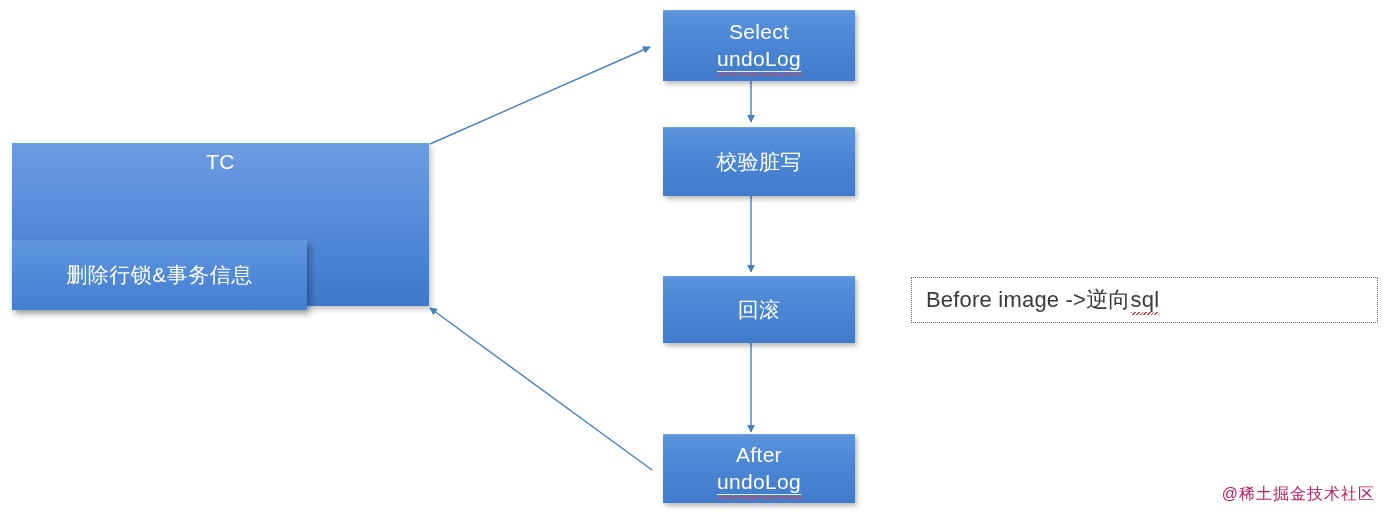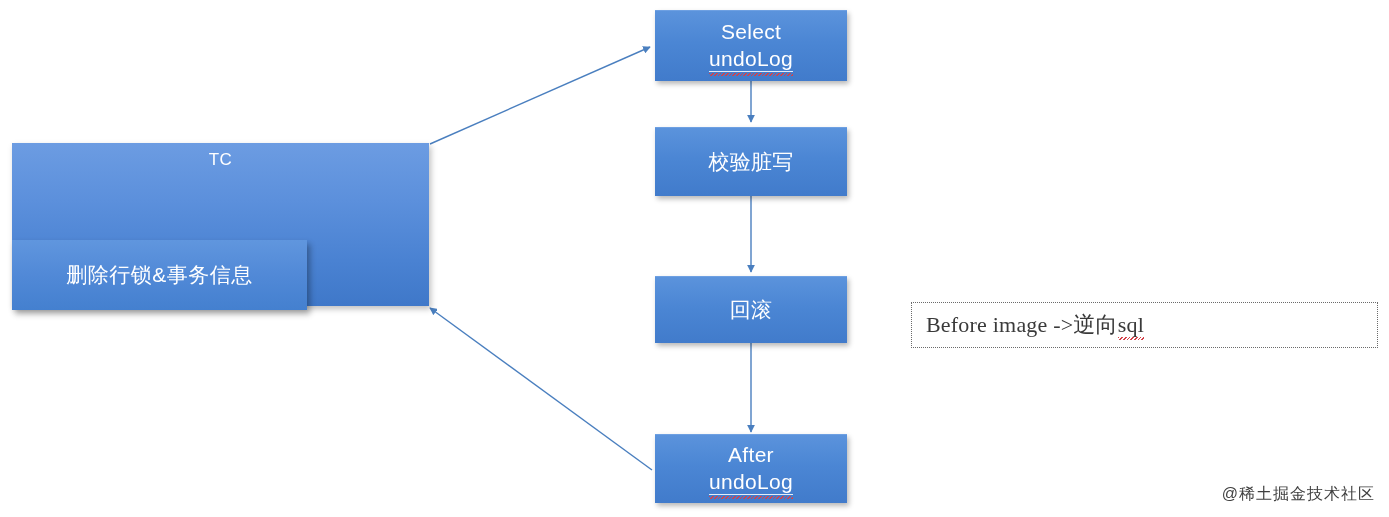--- a/index.html
+++ b/index.html
@@ -26,20 +26,21 @@
     color: #ffffff;
     display: flex;
     align-items: center;
     justify-content: center;
     text-align: center;
     line-height: 1.28;
     font-size: 21px;
     letter-spacing: 0.3px;
     box-shadow: 2px 3px 5px rgba(0,0,0,0.28);
     border-top: 1px solid #6ea0e2;
+    margin-left: 8px;
   }
   .flow-box .label-inner {
     display: block;
     width: 100%;
   }
   .spell {
     position: relative;
     display: inline-block;
     text-decoration: none;
   }
@@ -77,21 +78,21 @@
     background: linear-gradient(180deg, #6c9ce2 0%, #5c90dc 35%, #4a82d2 72%, #3f78c9 100%);
     box-shadow: 2px 3px 6px rgba(0,0,0,0.25);
   }
   #tc-title {
     position: absolute;
     top: 7px;
     left: 0;
     width: 100%;
     text-align: center;
     color: #ffffff;
-    font-size: 17px;
+    font-size: 21px;
     letter-spacing: 0.5px;
   }
   #tc-inner {
     position: absolute;
     left: 12px;
     top: 240px;
     width: 295px;
     height: 70px;
     box-sizing: border-box;
     background: linear-gradient(180deg, #6096de 0%, #5189d7 50%, #4480cf 100%);
@@ -143,21 +144,21 @@
     width: 1389px;
     height: 517px;
     pointer-events: none;
   }
 
   
   #watermark {
     position: absolute;
     right: 14px;
     bottom: 12px;
-    color: #404040;
+    color: #be185d;
     font-size: 16px;
     letter-spacing: 1px;
     user-select: none;
   }
 </style>
 </head>
 <body>
 
 <div id="canvas">
 
@@ -207,20 +208,20 @@
   </div>
 
   <div class="flow-box" style="left:655px; top:434px; width:192px; height:69px;">
     <span class="label-inner">
       <span>After</span><br>
       <span class="spell">undoLog</span>
     </span>
   </div>
 
 
-  <div class="note-box" style="left:911px; top:302px; width:467px; height:46px;font-family:Liberation Serif, serif;">
+  <div class="note-box" style="left:911px; top:277px; width:467px; height:46px;">
     <span>Before image -&gt;逆向</span>
       <span class="spell-dark">sql</span>
   </div>
 
   <div id="watermark">@稀土掘金技术社区</div>
 
 </div>
 
 </body></html>

